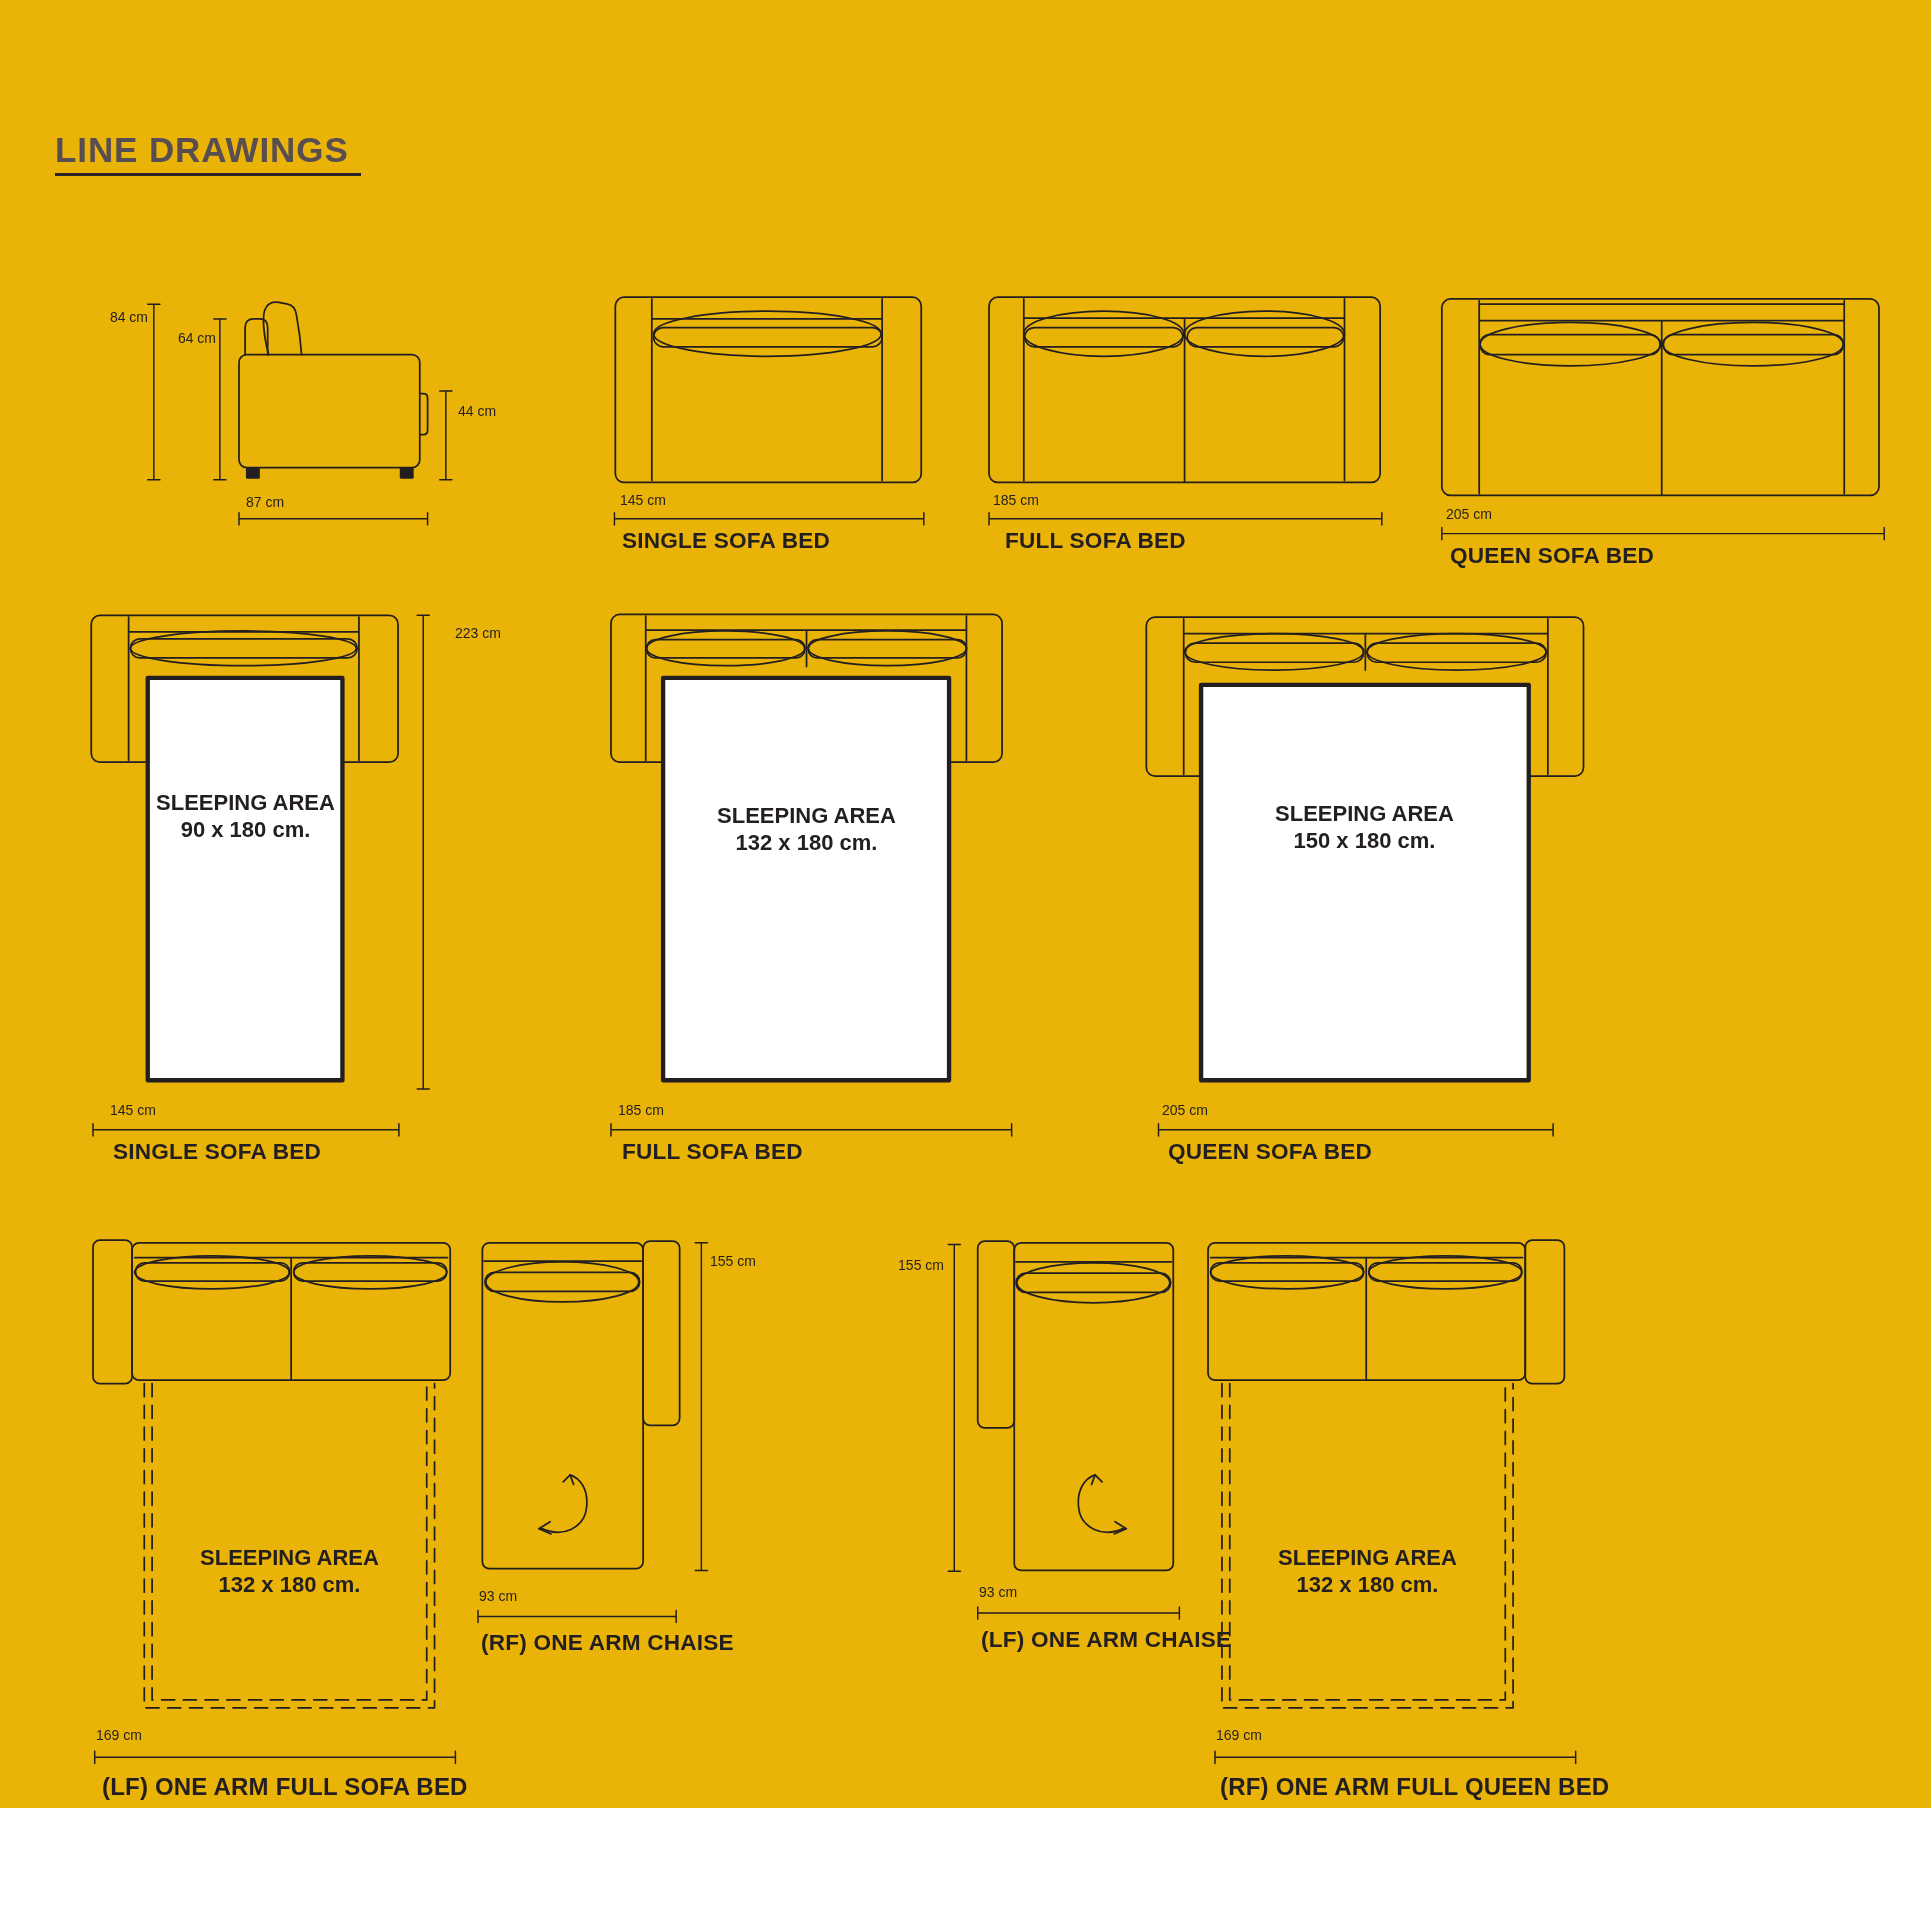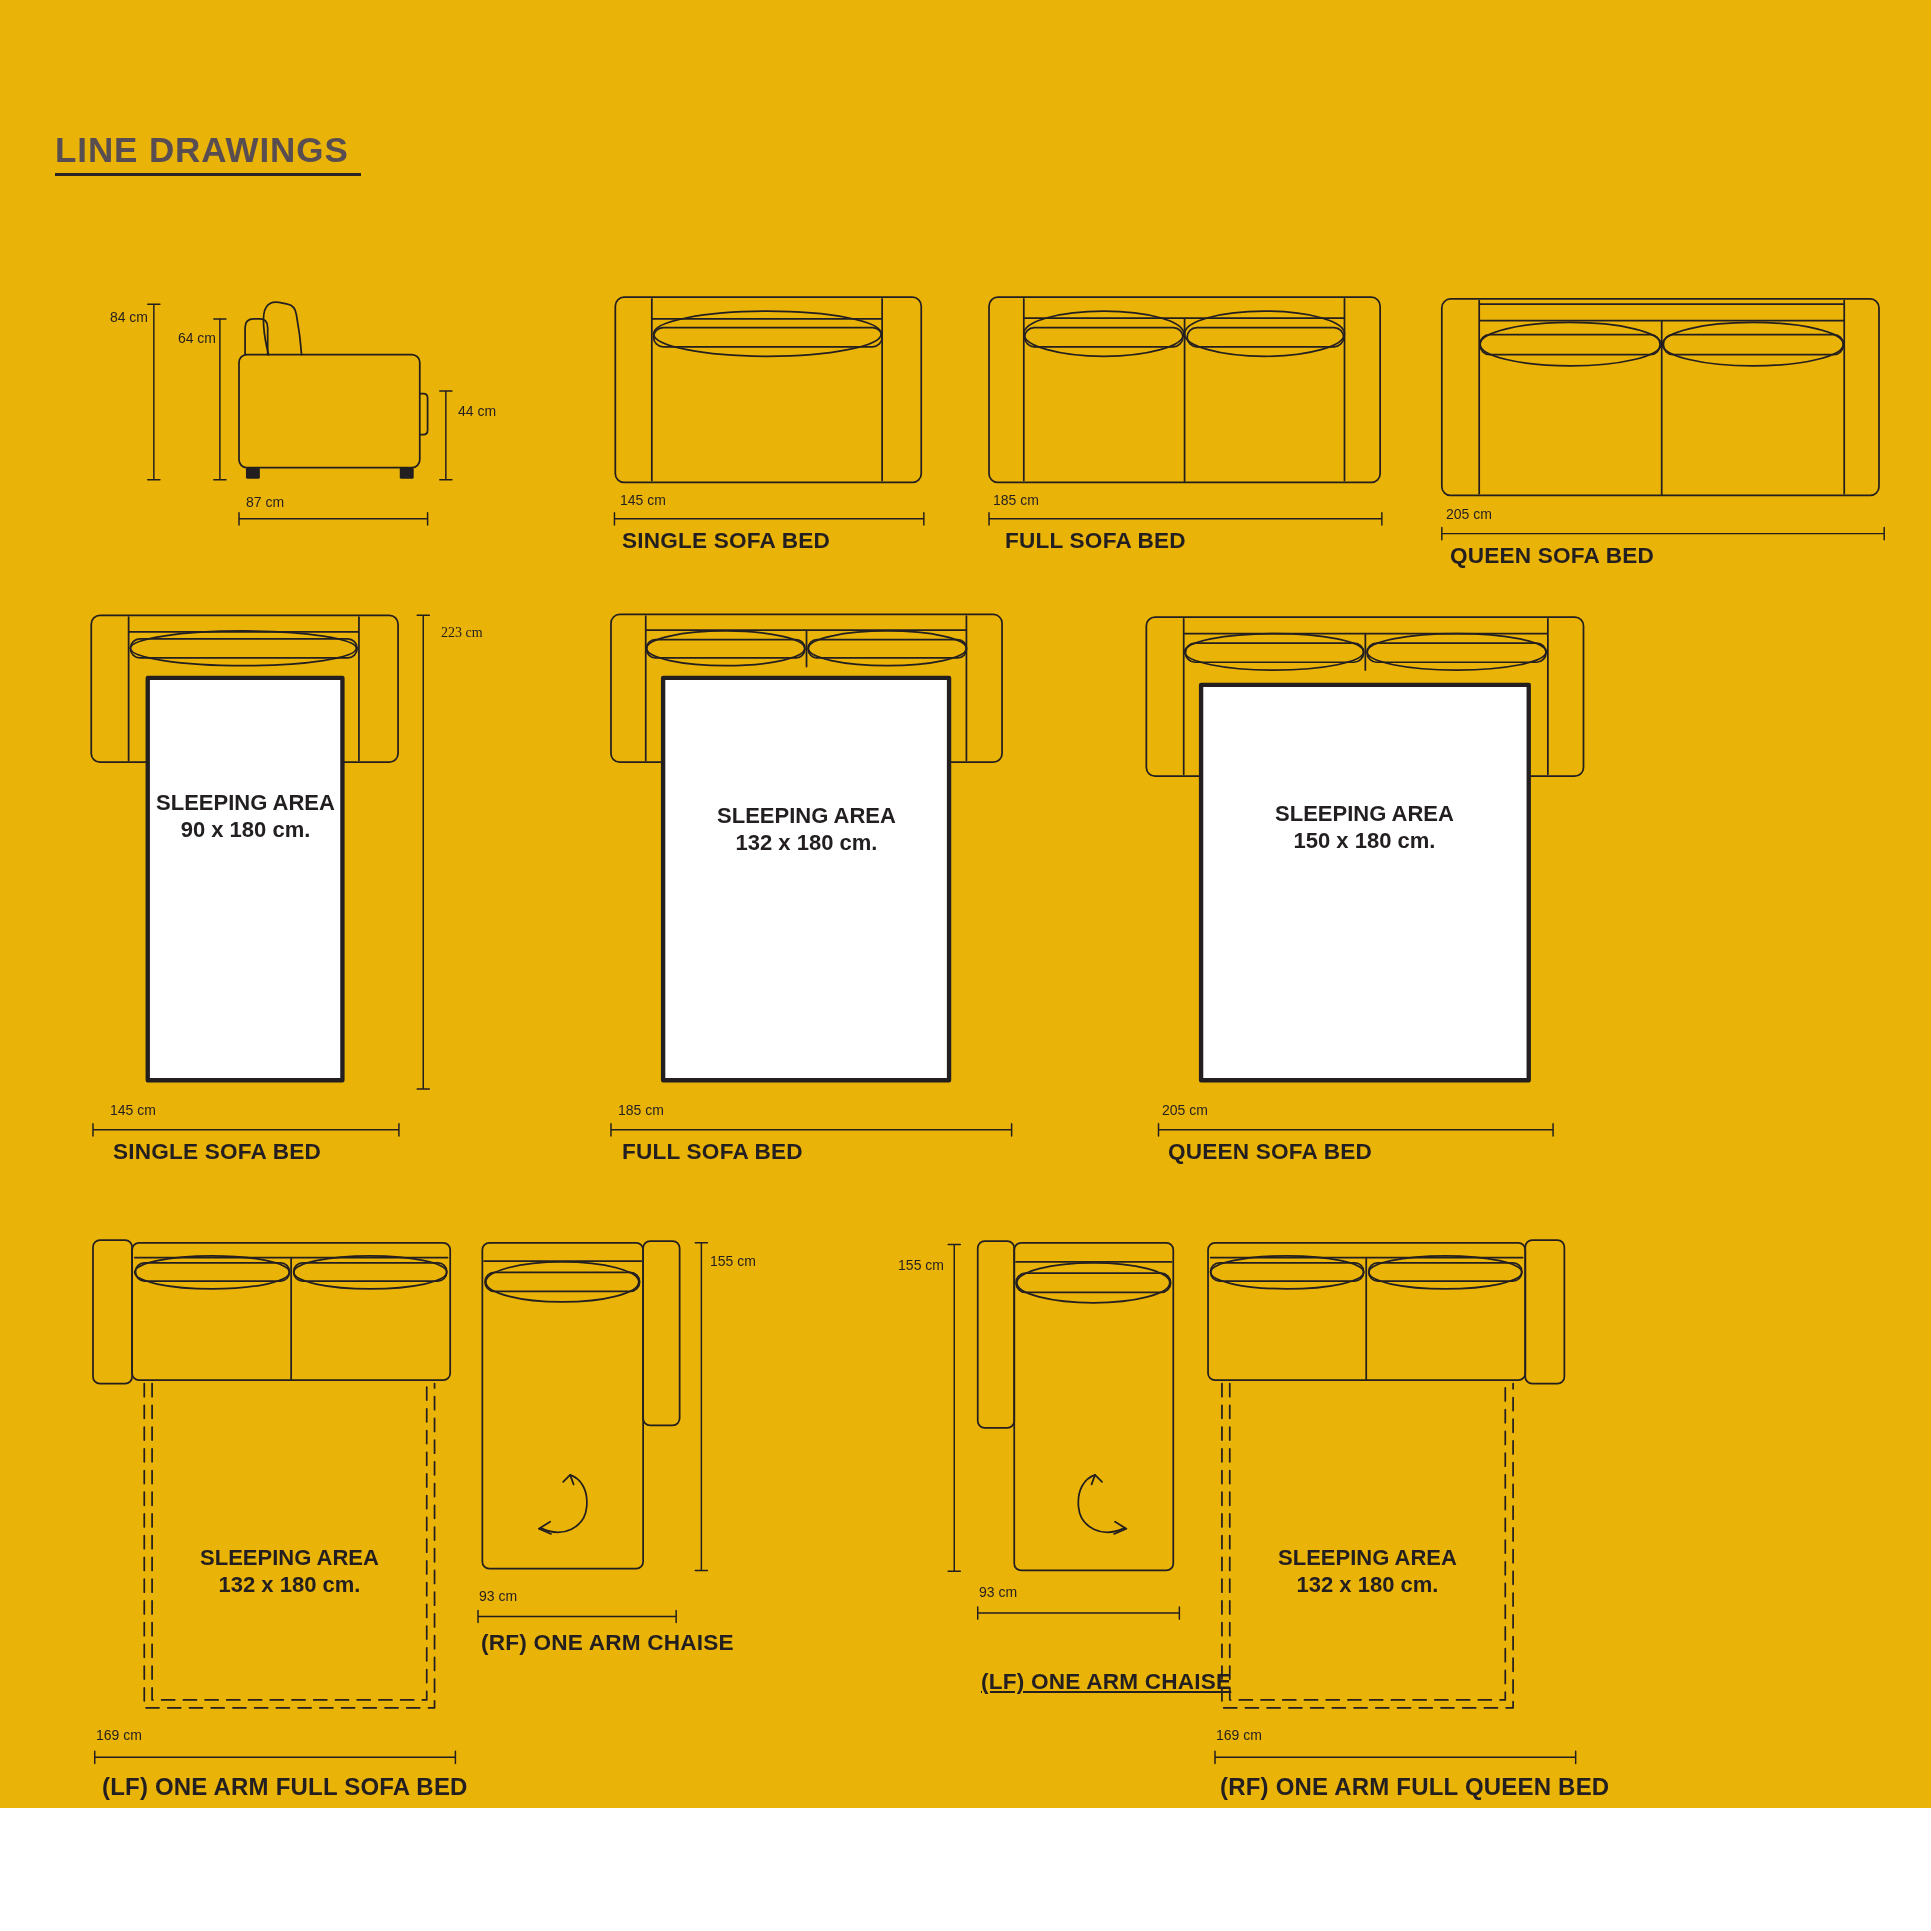--- a/index.html
+++ b/index.html
@@ -171,21 +171,21 @@
 
   <div class="abs dim" style="left:620px;top:492px;">145 cm</div>
   <div class="abs lbl" style="left:622px;top:528px;">SINGLE SOFA BED</div>
 
   <div class="abs dim" style="left:993px;top:492px;">185 cm</div>
   <div class="abs lbl" style="left:1005px;top:528px;">FULL SOFA BED</div>
 
   <div class="abs dim" style="left:1446px;top:506px;">205 cm</div>
   <div class="abs lbl" style="left:1450px;top:543px;">QUEEN SOFA BED</div>
 
-  <div class="abs dim" style="left:441px;top:625px;font-family:Liberation Serif, serif;">223 cm</div>
+  <div class="abs dim" style="left:455px;top:625px;">223 cm</div>
   <div class="abs sleep" style="left:89px;top:789px;">
     <div>SLEEPING AREA</div>
     <div>90 x 180 cm.</div>
   </div>
   <div class="abs dim" style="left:110px;top:1102px;">145 cm</div>
   <div class="abs lbl" style="left:113px;top:1139px;">SINGLE SOFA BED</div>
 
   <div class="abs sleep" style="left:650px;top:802px;">
     <div>SLEEPING AREA</div>
     <div>132 x 180 cm.</div>
@@ -206,21 +206,21 @@
   </div>
   <div class="abs dim" style="left:96px;top:1727px;">169 cm</div>
   <div class="abs lbl-big" style="left:102px;top:1773px;text-align:right;">(LF) ONE ARM FULL SOFA BED</div>
 
   <div class="abs dim" style="left:710px;top:1253px;">155 cm</div>
   <div class="abs dim" style="left:479px;top:1588px;">93 cm</div>
   <div class="abs lbl" style="left:481px;top:1630px;">(RF) ONE ARM CHAISE</div>
 
   <div class="abs dim r" style="left:831px;top:1257px;">155 cm</div>
   <div class="abs dim" style="left:979px;top:1584px;">93 cm</div>
-  <div class="abs lbl" style="left:981px;top:1669px;text-decoration:underline;">(LF) ONE ARM CHAISE</div>
+  <div class="abs lbl" style="left:981px;top:1627px;">(LF) ONE ARM CHAISE</div>
 
   <div class="abs sleep" style="left:1211px;top:1544px;">
     <div>SLEEPING AREA</div>
     <div>132 x 180 cm.</div>
   </div>
   <div class="abs dim" style="left:1216px;top:1727px;">169 cm</div>
   <div class="abs lbl-big" style="left:1220px;top:1773px;">(RF) ONE ARM FULL QUEEN BED</div>
 
 </div>
 

